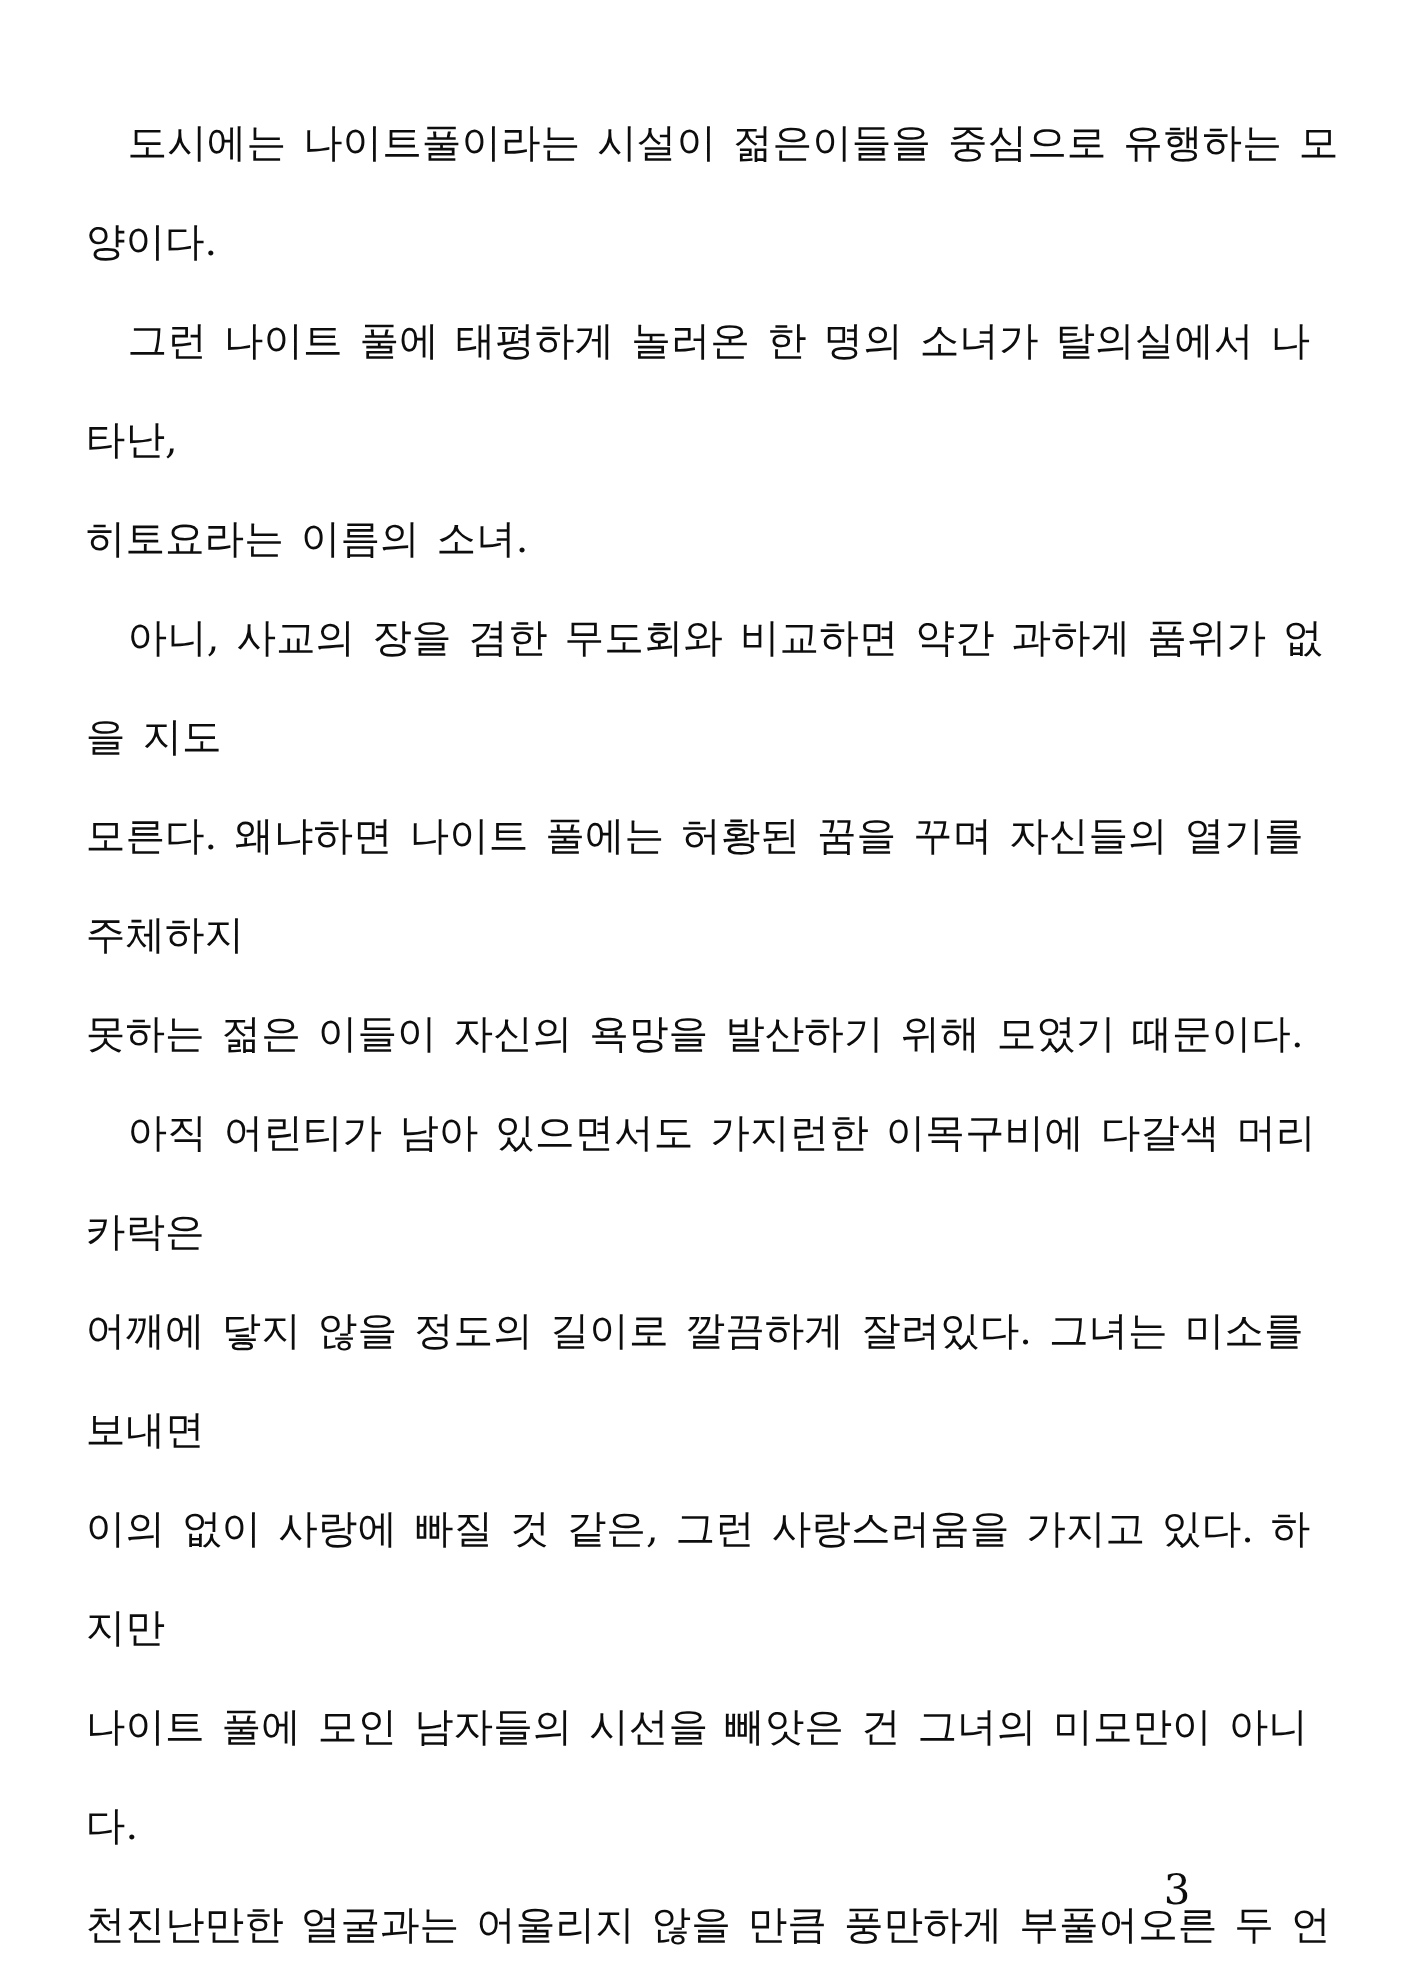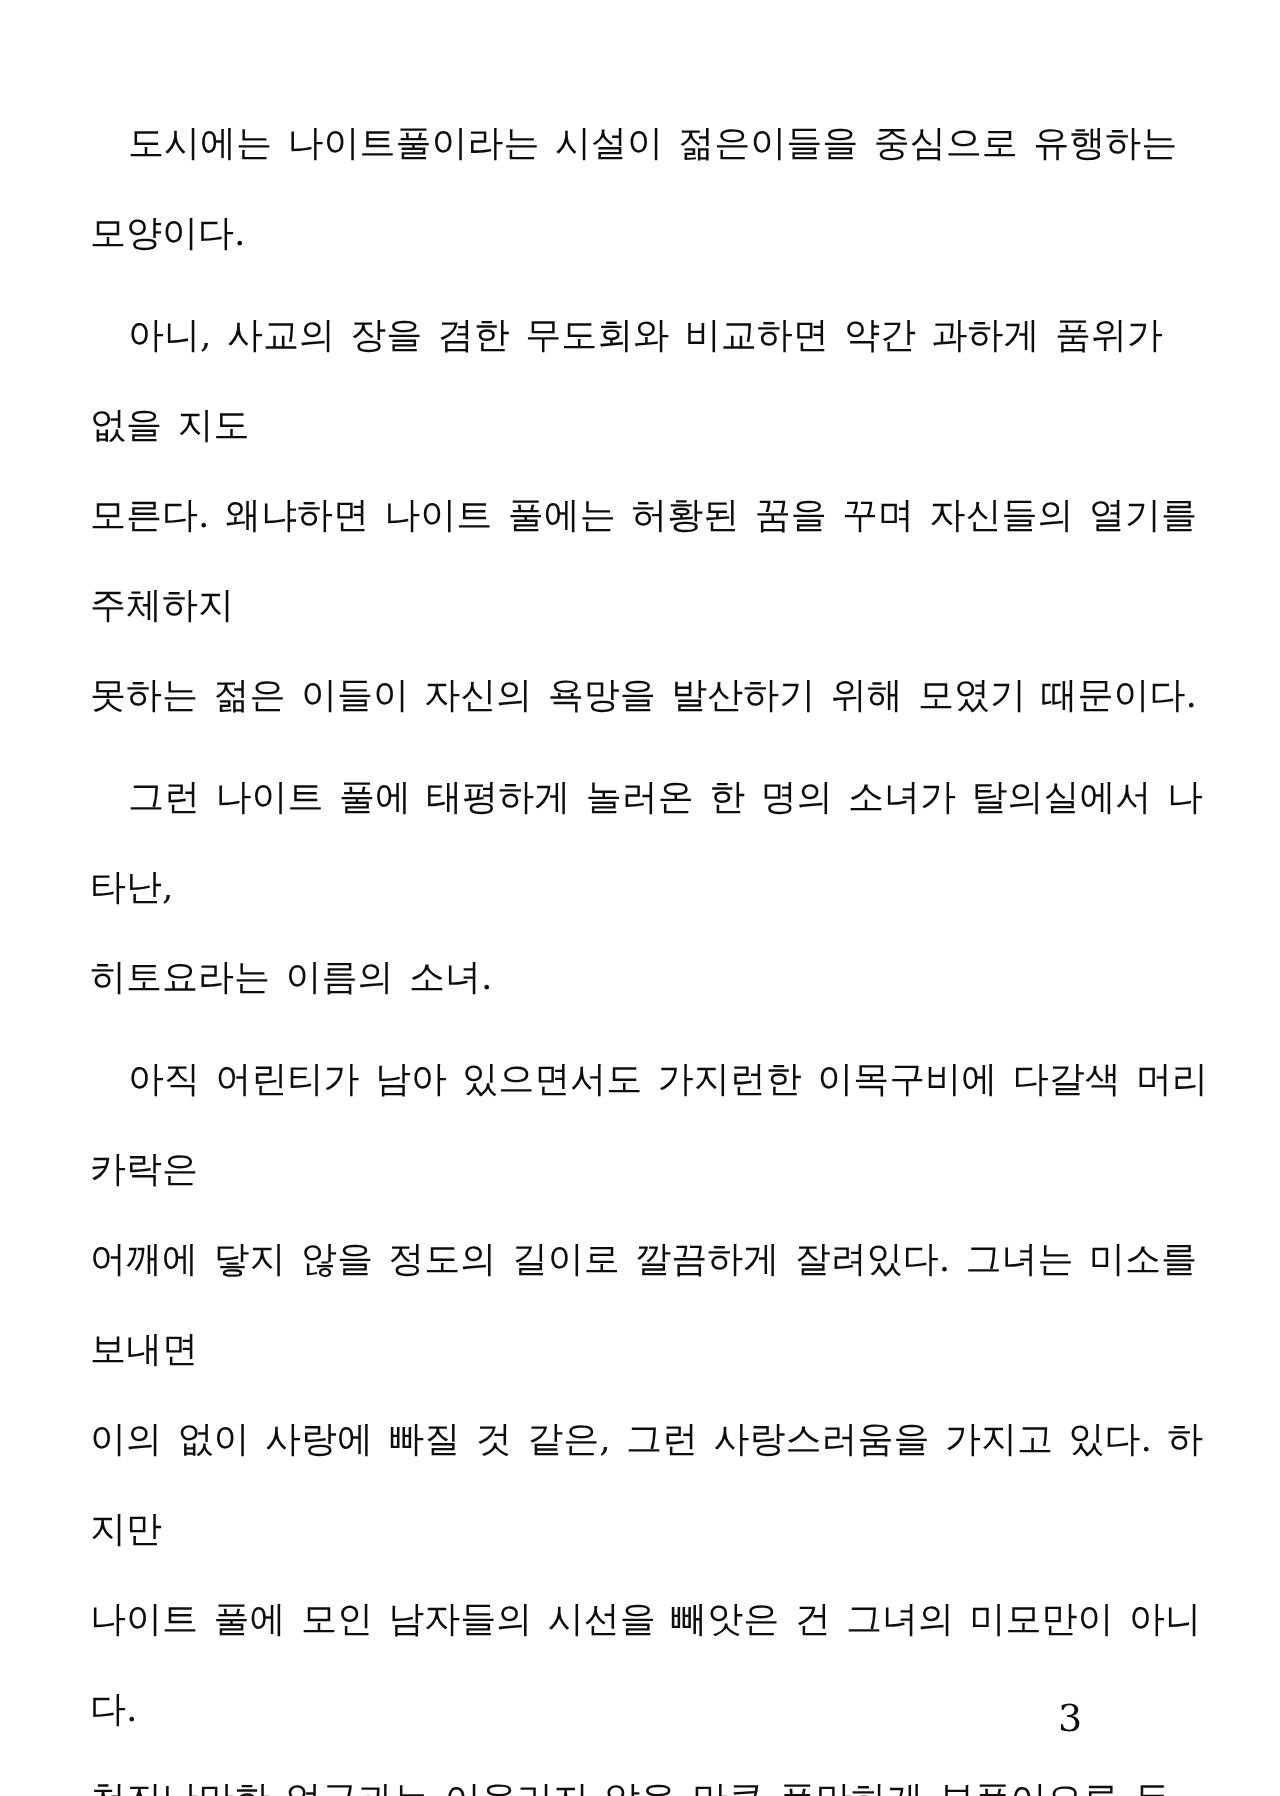--- a/index.html
+++ b/index.html
@@ -17,21 +17,21 @@
     overflow: hidden;
     box-sizing: border-box;
   }
   .text-block {
     position: absolute;
     top: 86px;
     left: 78px;
     width: 1146px;
   }
   .para {
-    margin: 12px;
+    margin: 0;
     padding: 0;
     font-size: 36px;
     line-height: 90px;
     letter-spacing: 0px;
     word-spacing: 4px;
     text-indent: 38px;
     white-space: pre-line;
     color: #0d0d0d;
   }
   .page-number {
@@ -42,25 +42,25 @@
     line-height: 60px;
     color: #0d0d0d;
   }
 </style>
 </head>
 <body>
 
 <div class="page">
   <div class="text-block">
     <p class="para">도시에는 나이트풀이라는 시설이 젊은이들을 중심으로 유행하는 모양이다.</p>
+    <p class="para">그런 나이트 풀에 태평하게 놀러온 한 명의 소녀가 탈의실에서 나타난,
+히토요라는 이름의 소녀.</p>
     <p class="para">아니, 사교의 장을 겸한 무도회와 비교하면 약간 과하게 품위가 없을 지도
 모른다. 왜냐하면 나이트 풀에는 허황된 꿈을 꾸며 자신들의 열기를 주체하지
 못하는 젊은 이들이 자신의 욕망을 발산하기 위해 모였기 때문이다.</p>
-    <p class="para">그런 나이트 풀에 태평하게 놀러온 한 명의 소녀가 탈의실에서 나타난,
-히토요라는 이름의 소녀.</p>
     <p class="para">아직 어린티가 남아 있으면서도 가지런한 이목구비에 다갈색 머리카락은
 어깨에 닿지 않을 정도의 길이로 깔끔하게 잘려있다. 그녀는 미소를 보내면
 이의 없이 사랑에 빠질 것 같은, 그런 사랑스러움을 가지고 있다. 하지만
 나이트 풀에 모인 남자들의 시선을 빼앗은 건 그녀의 미모만이 아니다.
 천진난만한 얼굴과는 어울리지 않을 만큼 풍만하게 부풀어오른 두 언덕은
 걸음에 맞춰 리드미컬하게 위아래로, 당장이라도 수영복에서 삐져나올 것만
 같아서 보는 사람을 아찔하게 만든다.</p>
   </div>
   <div class="page-number">3</div>
 </div>

